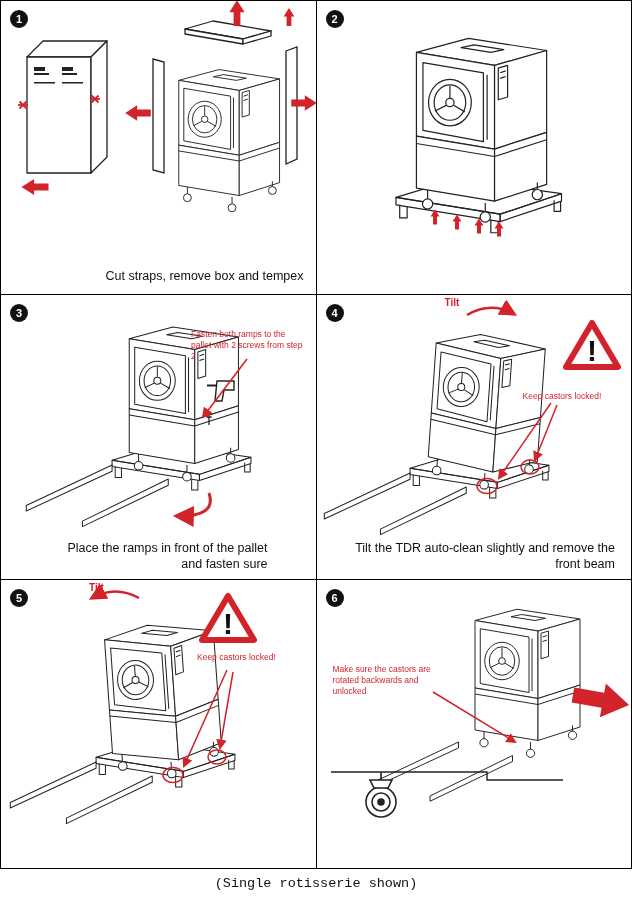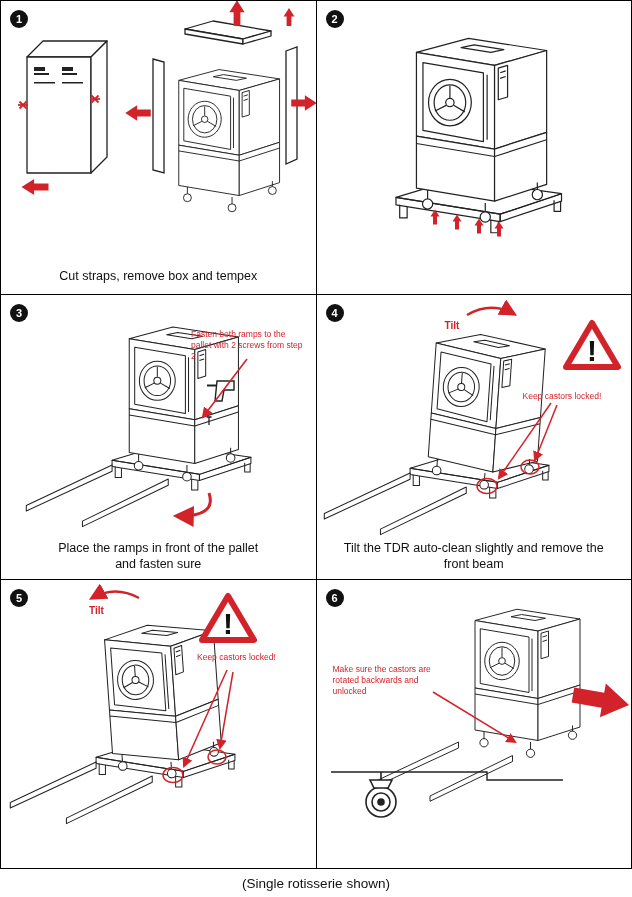--- a/index.html
+++ b/index.html
@@ -12,33 +12,33 @@
     gap:1px; background:#000; border:1px solid #000;
   }
   .panel { position:relative; background:#fff; overflow:hidden; }
   .badge {
     position:absolute; top:9px; left:9px; width:18px; height:18px; border-radius:50%;
     background:#111; color:#fff; font-size:11px; font-weight:bold;
     display:flex; align-items:center; justify-content:center; z-index:5;
   }
   .illus { position:absolute; top:0; left:0; display:block; }
   .caption {
-    position:absolute; bottom:10px; left:12px; right:12px; text-align:center;
+    position:absolute; bottom:10px; left:12px; right:12px; text-align:right;
     font-size:12.5px; line-height:1.3; color:#111; z-index:4;
   }
   .caption.two-line { bottom:7px; left:16px; right:16px; }
   .ann {
     position:absolute; color:#d2232a; font-weight:normal; font-size:8.5px;
     line-height:1.3; z-index:4;
   }
-  .tilt-label { position:absolute; color:#d2232a; font-weight:bold; font-size:10px; z-index:4;margin-top:23px; }
+  .tilt-label { position:absolute; color:#d2232a; font-weight:bold; font-size:10px; z-index:4; }
   .warn-tri { position:absolute; z-index:4; }
   .footer {
     position:absolute; top:871px; left:0; width:632px; height:26px;
-    text-align:center; font-size:13.5px; line-height:26px; color:#111;
+    text-align:center; font-size:13.5px; line-height:26px; color:#111;font-family:Liberation Mono, monospace;
   }
 </style>
 </head>
 <body>
 
 <svg width="0" height="0" style="position:absolute" aria-hidden="true">
   <defs>
 
     <g id="machine-unit" stroke="#222" stroke-width="1.3" fill="#fff" stroke-linejoin="round">
       <polygon points="8,38 92,52 148,36 64,23"></polygon>

